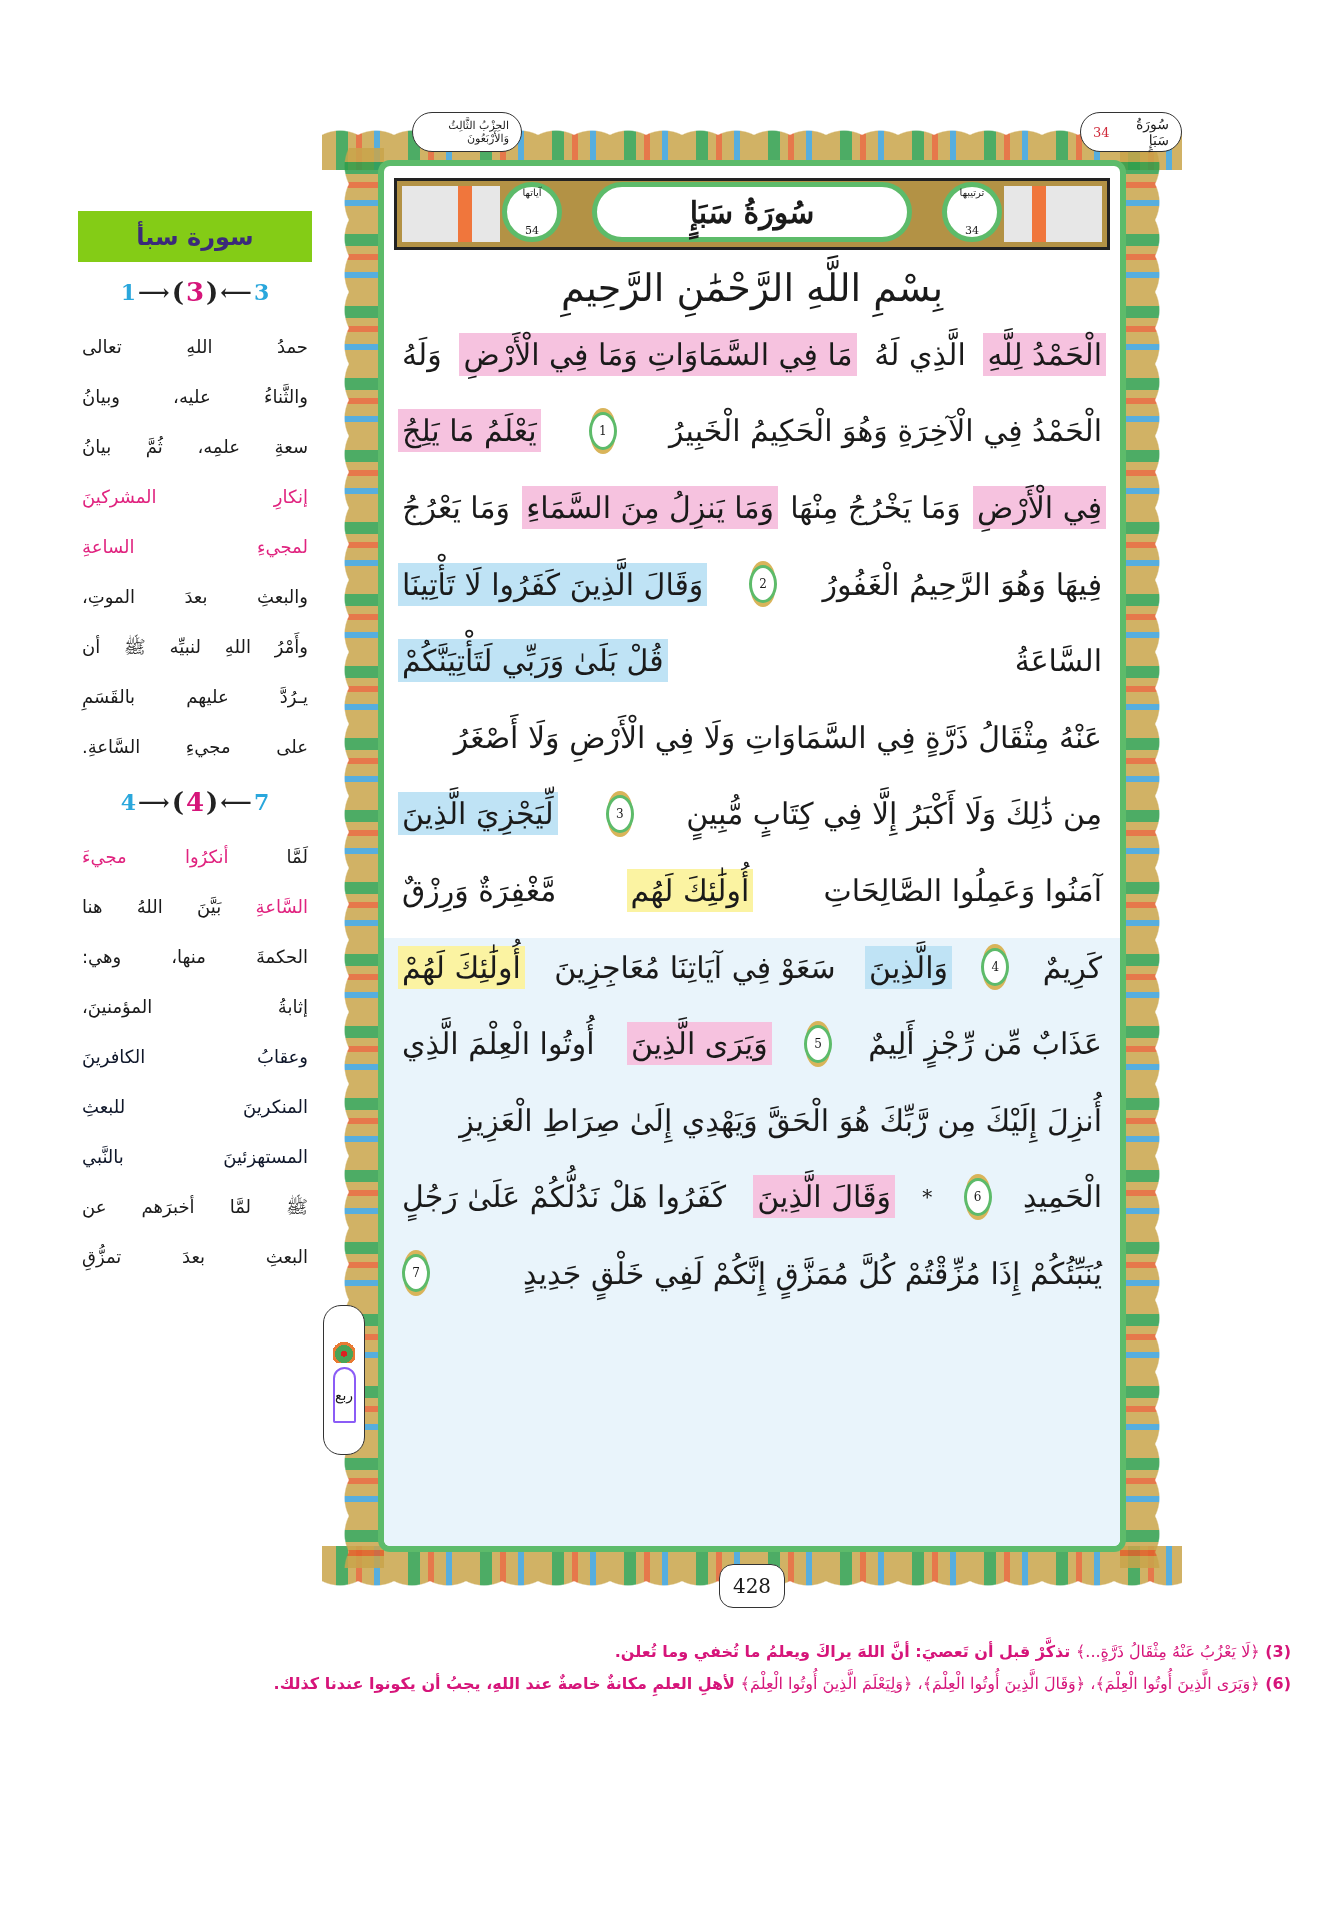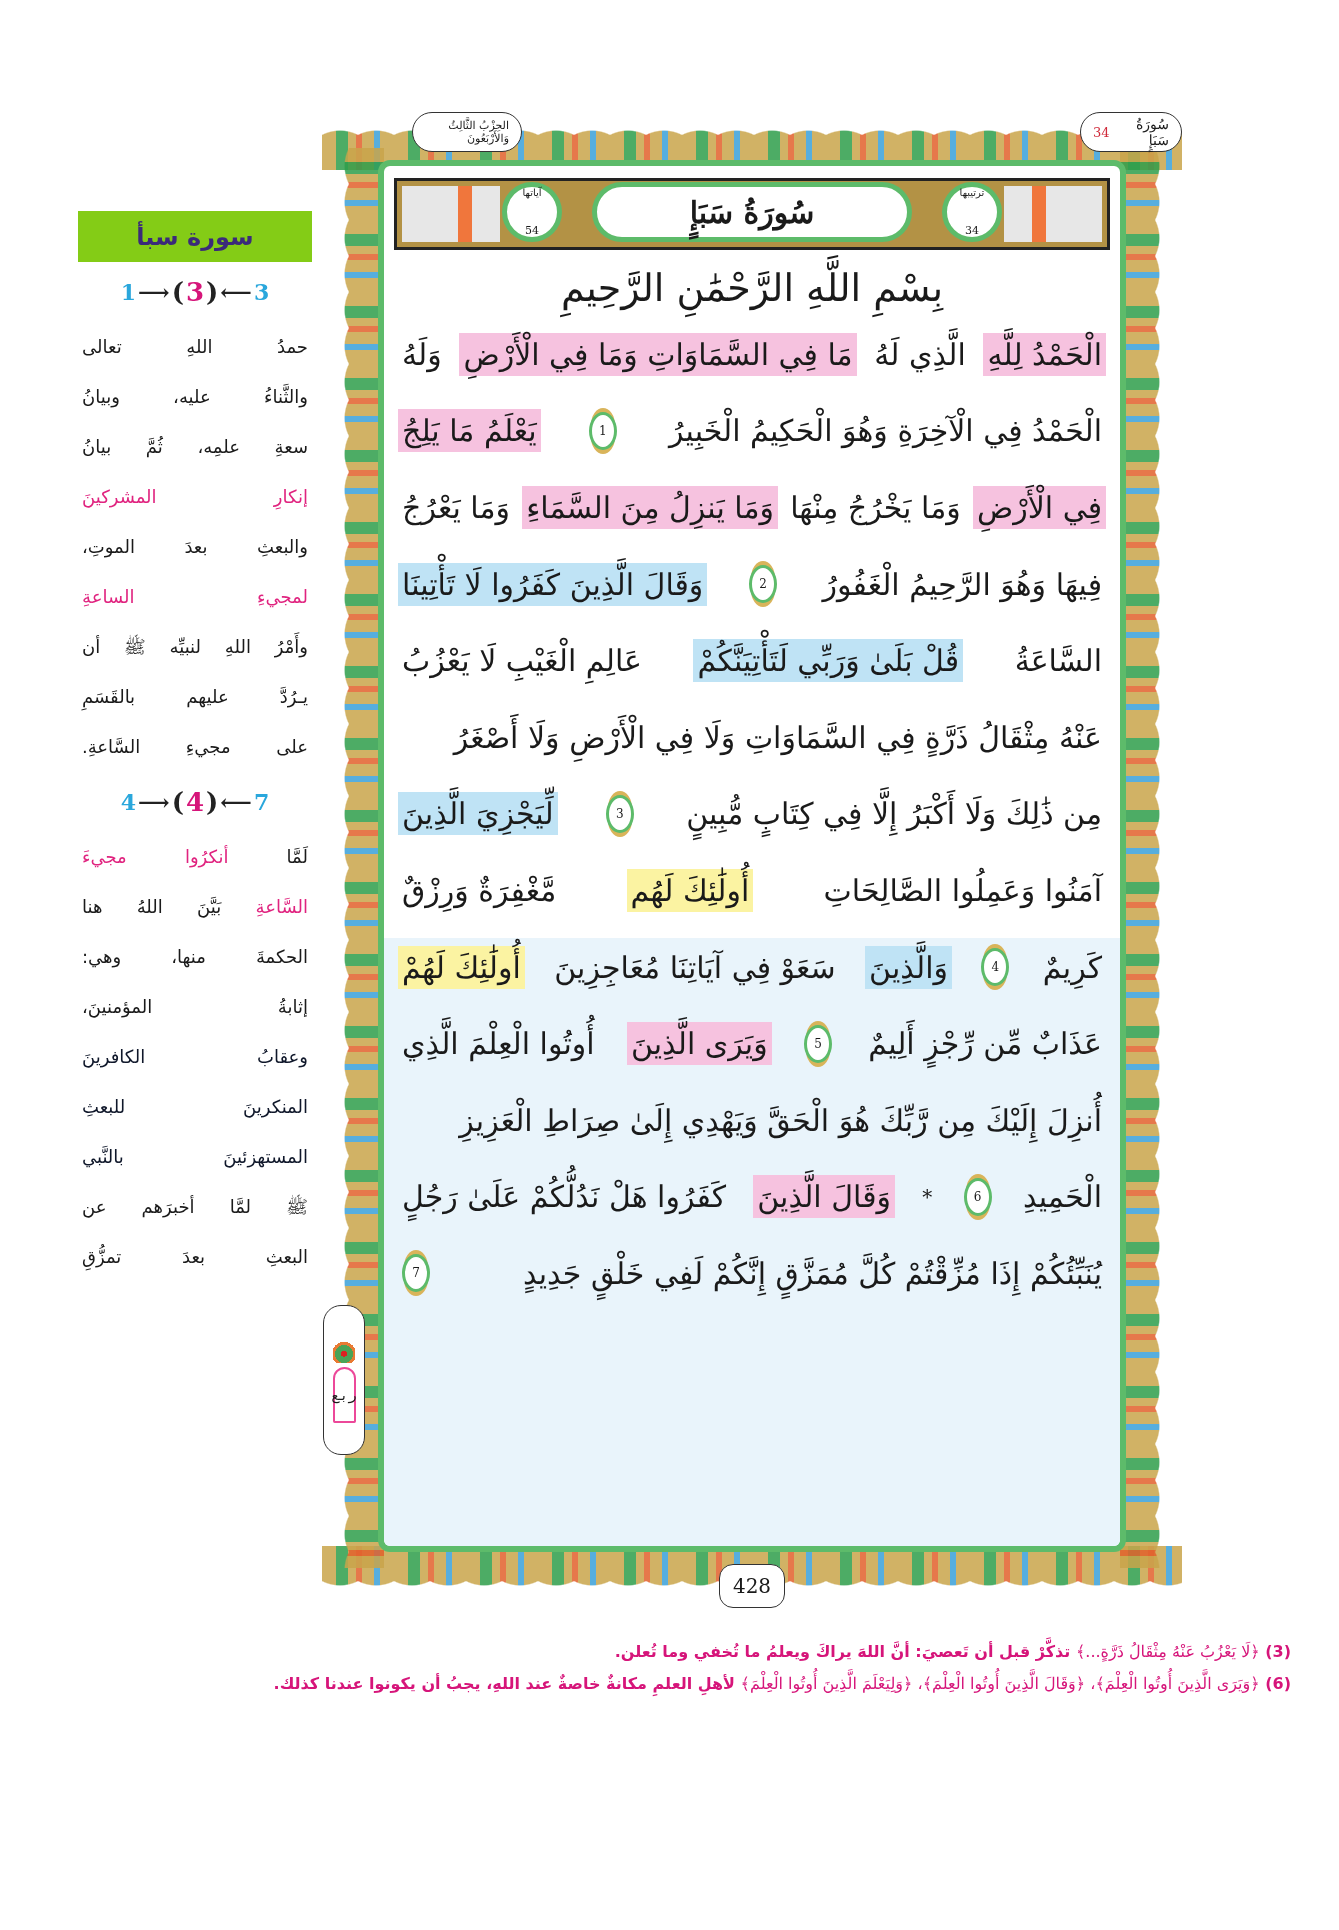--- a/index.html
+++ b/index.html
@@ -98,22 +98,22 @@
   }
   .star { font-size: 20px; margin: 0 4px; }
 
   
   .rub {
     position: absolute; left: 323px; top: 1305px; width: 42px; height: 150px; background: #fff;
     border: 1.5px solid #333; border-radius: 18px; z-index: 4; display: flex; flex-direction: column;
     align-items: center; justify-content: center; gap: 4px;
   }
   .rub .crown { width: 22px; height: 26px; background: radial-gradient(circle at 50% 65%, #d22 0 3px, #4aa356 3px 9px, #e87a33 9px 12px, transparent 12px); }
-  .rub .arch { width: 23px; height: 56px; border: 2px solid #ec4899; border-radius: 14px 14px 2px 2px;
-    display: flex; align-items: center; justify-content: center; font-size: 14px; font-family: Liberation Mono, monospace; }
+  .rub .arch { width: 23px; height: 56px; border: 2px solid #8b5cf6; border-radius: 14px 14px 2px 2px;
+    display: flex; align-items: center; justify-content: center; font-size: 14px; font-family: Liberation Serif, serif; }
 
   
   .side { position: absolute; left: 78px; top: 196px; width: 234px; }
   .side-title {
     height: 51px; background: #84cc16; display: flex; align-items: center; justify-content: center;
     color: #3b2a7a; font-size: 24px; font-weight: bold; font-family: "DejaVu Sans", sans-serif; margin-top: 15px;
   }
   .range { direction: ltr; text-align: center; font-family: "DejaVu Serif", serif; font-weight: bold;
     font-size: 22px; height: 60px; display: flex; align-items: center; justify-content: center; gap: 2px; }
   .range .end { color: #2aa7dc; }
@@ -146,22 +146,22 @@
         <span class="mid">3</span>
         <span class="paren">)</span>
         <span class="arrow">⟵</span>
         <span class="end">3</span>
       </div>
       <div class="stext">
         <span class="line"><span class="k">حمدُ اللهِ تعالى</span></span>
         <span class="line"><span class="k">والثَّناءُ عليه، وبيانُ</span></span>
         <span class="line"><span class="k">سعةِ علمِه، ثُمَّ بيانُ</span></span>
         <span class="line"><span class="p">إنكارِ المشركينَ</span></span>
+        <span class="line"><span class="p">لمجيءِ الساعةِ</span></span>
         <span class="line"><span class="k">والبعثِ بعدَ الموتِ،</span></span>
-        <span class="line"><span class="p">لمجيءِ الساعةِ</span></span>
         <span class="line"><span class="k">وأَمْرُ اللهِ لنبيِّه ﷺ أن</span></span>
         <span class="line"><span class="k">يـرُدَّ عليهم بالقَسَمِ</span></span>
         <span class="line"><span class="k">على مجيءِ السَّاعةِ.</span></span>
       </div>
       <div class="range">
         <span class="end">4</span>
         <span class="arrow">⟶</span>
         <span class="paren">(</span>
         <span class="mid">4</span>
         <span class="paren">)</span>
@@ -233,21 +233,20 @@
           <span class="seg">وَمَا يَعْرُجُ</span>
         </div>
         <div class="qline">
           <span class="seg">فِيهَا وَهُوَ الرَّحِيمُ الْغَفُورُ</span>
           <span class="ayah-mark">2</span>
           <span class="seg hl-blue">وَقَالَ الَّذِينَ كَفَرُوا لَا تَأْتِينَا</span>
         </div>
         <div class="qline">
           <span class="seg">السَّاعَةُ</span>
           <span class="seg hl-blue">قُلْ بَلَىٰ وَرَبِّي لَتَأْتِيَنَّكُمْ</span>
-          <span class="seg">عَالِمِ الْغَيْبِ لَا يَعْزُبُ</span>
         </div>
         <div class="qline">
           <span class="seg">عَنْهُ مِثْقَالُ ذَرَّةٍ فِي السَّمَاوَاتِ وَلَا فِي الْأَرْضِ وَلَا أَصْغَرُ</span>
         </div>
         <div class="qline">
           <span class="seg">مِن ذَٰلِكَ وَلَا أَكْبَرُ إِلَّا فِي كِتَابٍ مُّبِينٍ</span>
           <span class="ayah-mark">3</span>
           <span class="seg hl-blue">لِّيَجْزِيَ الَّذِينَ</span>
         </div>
         <div class="qline">

